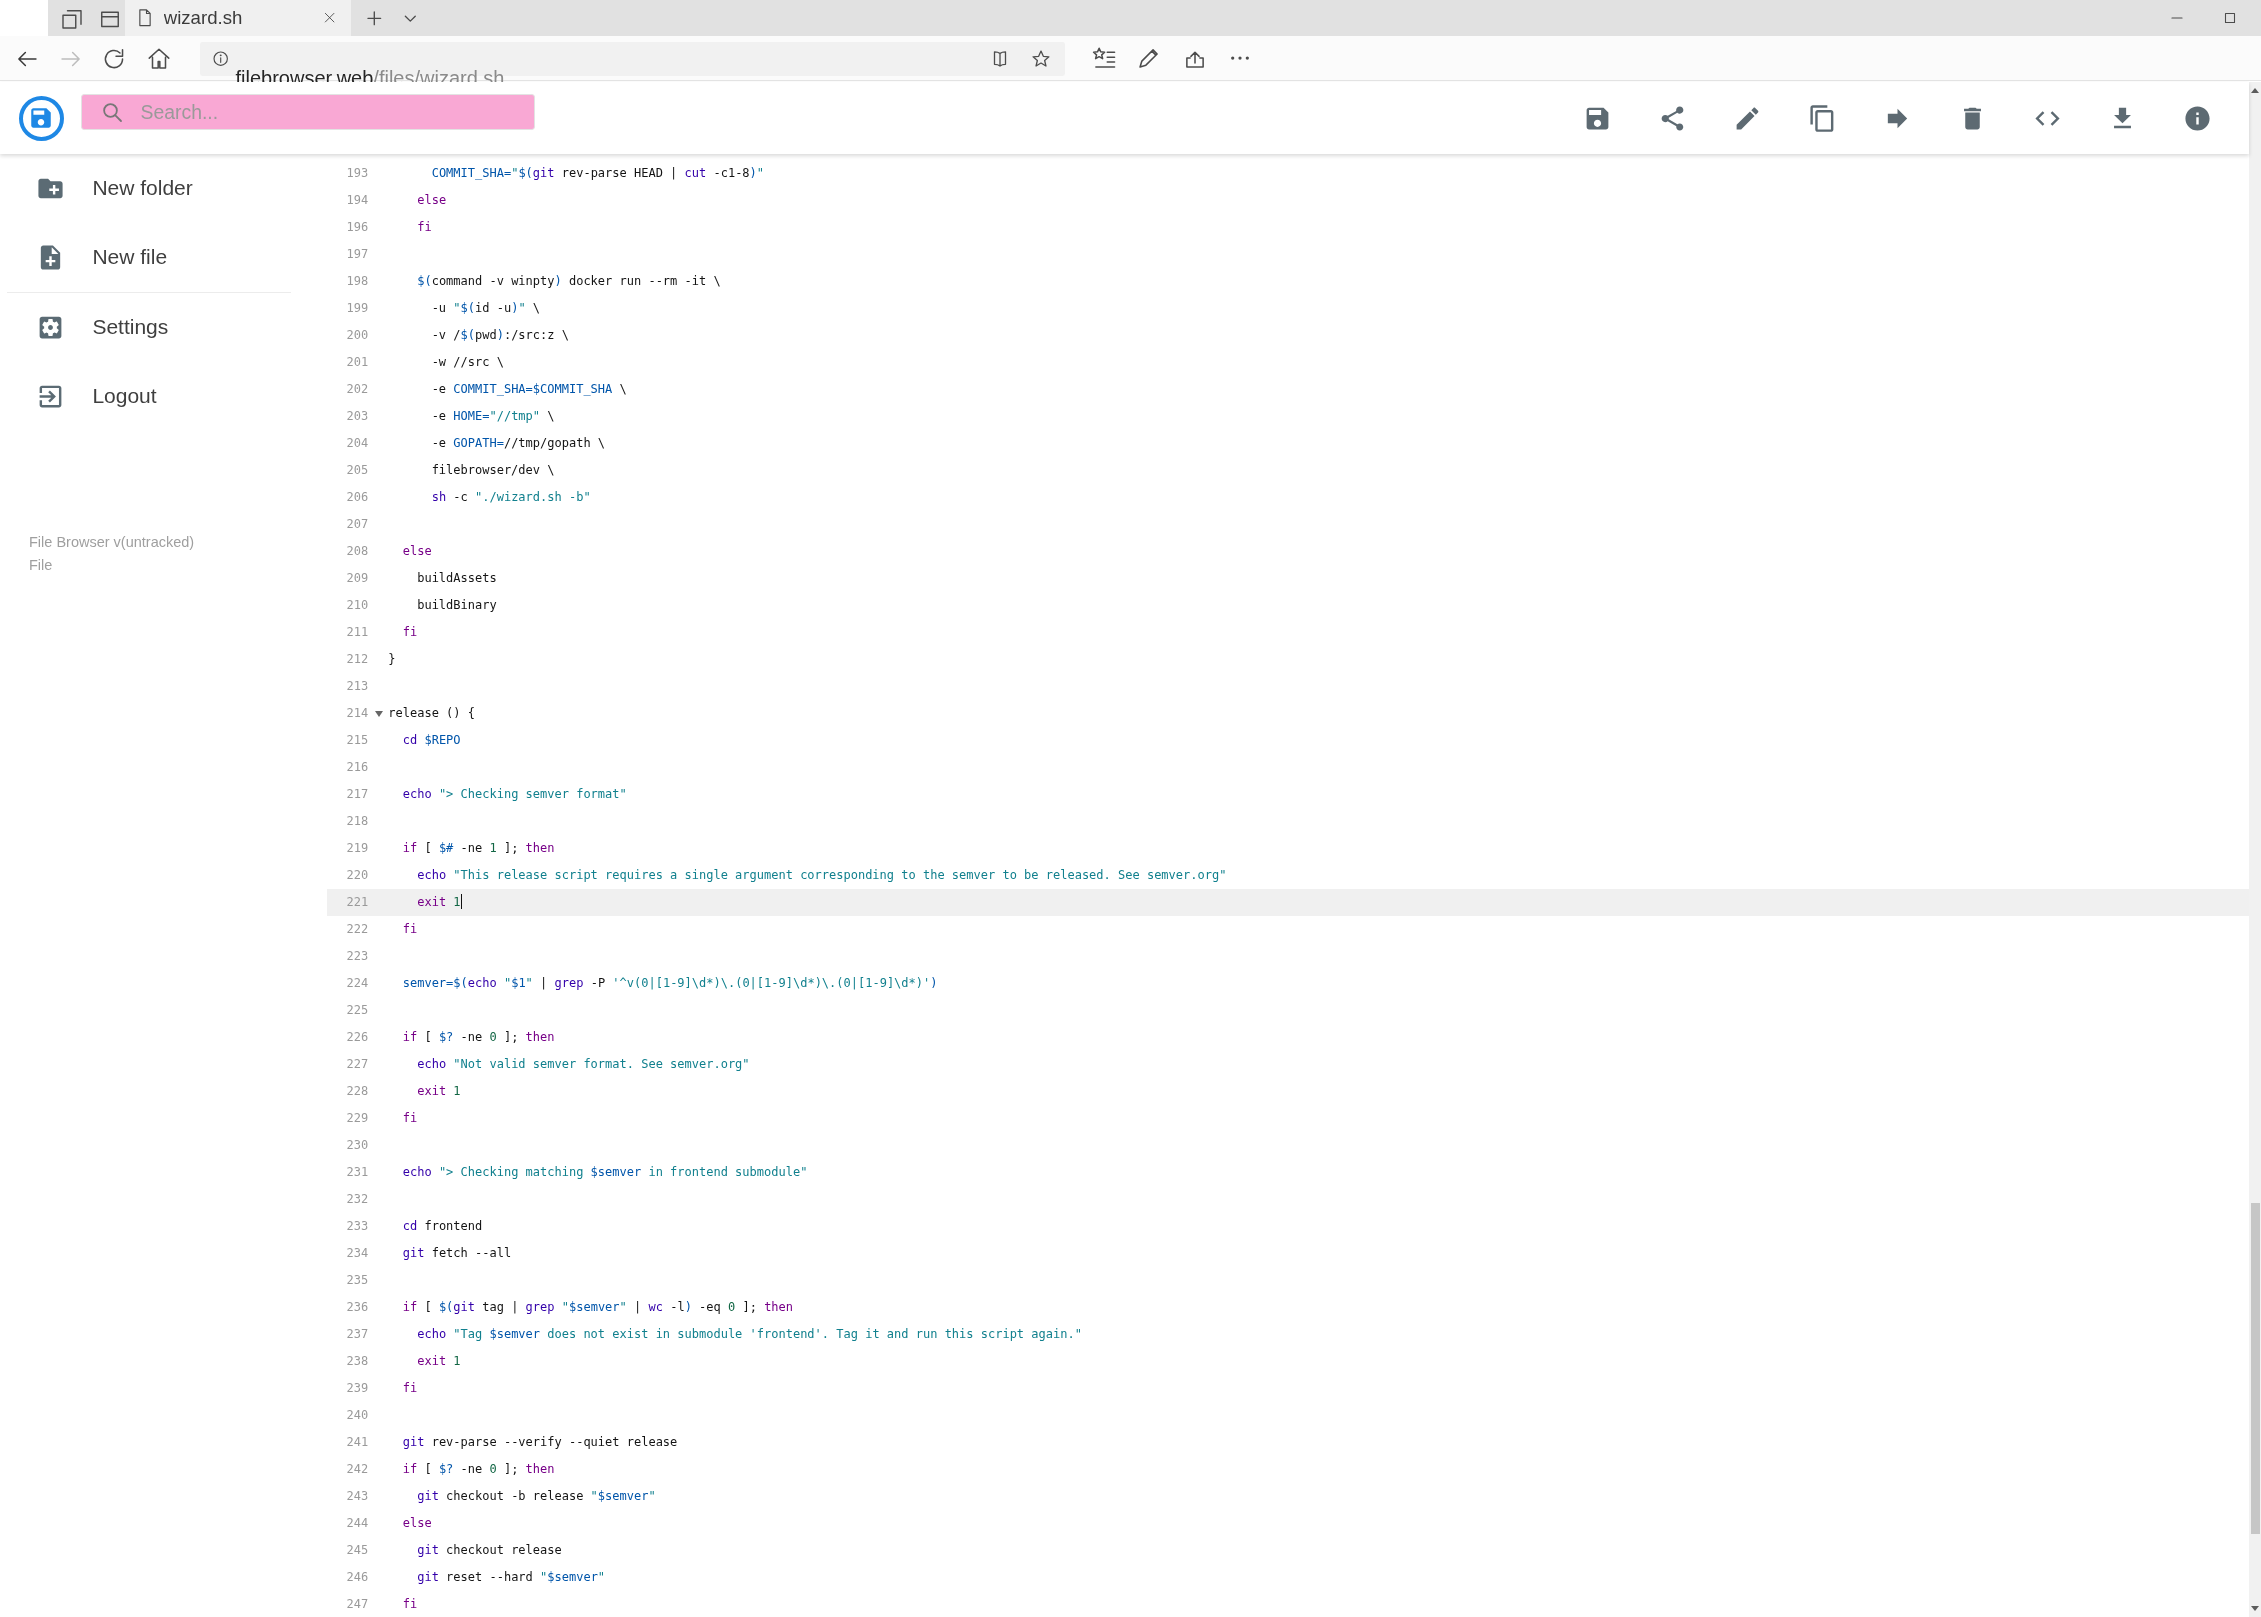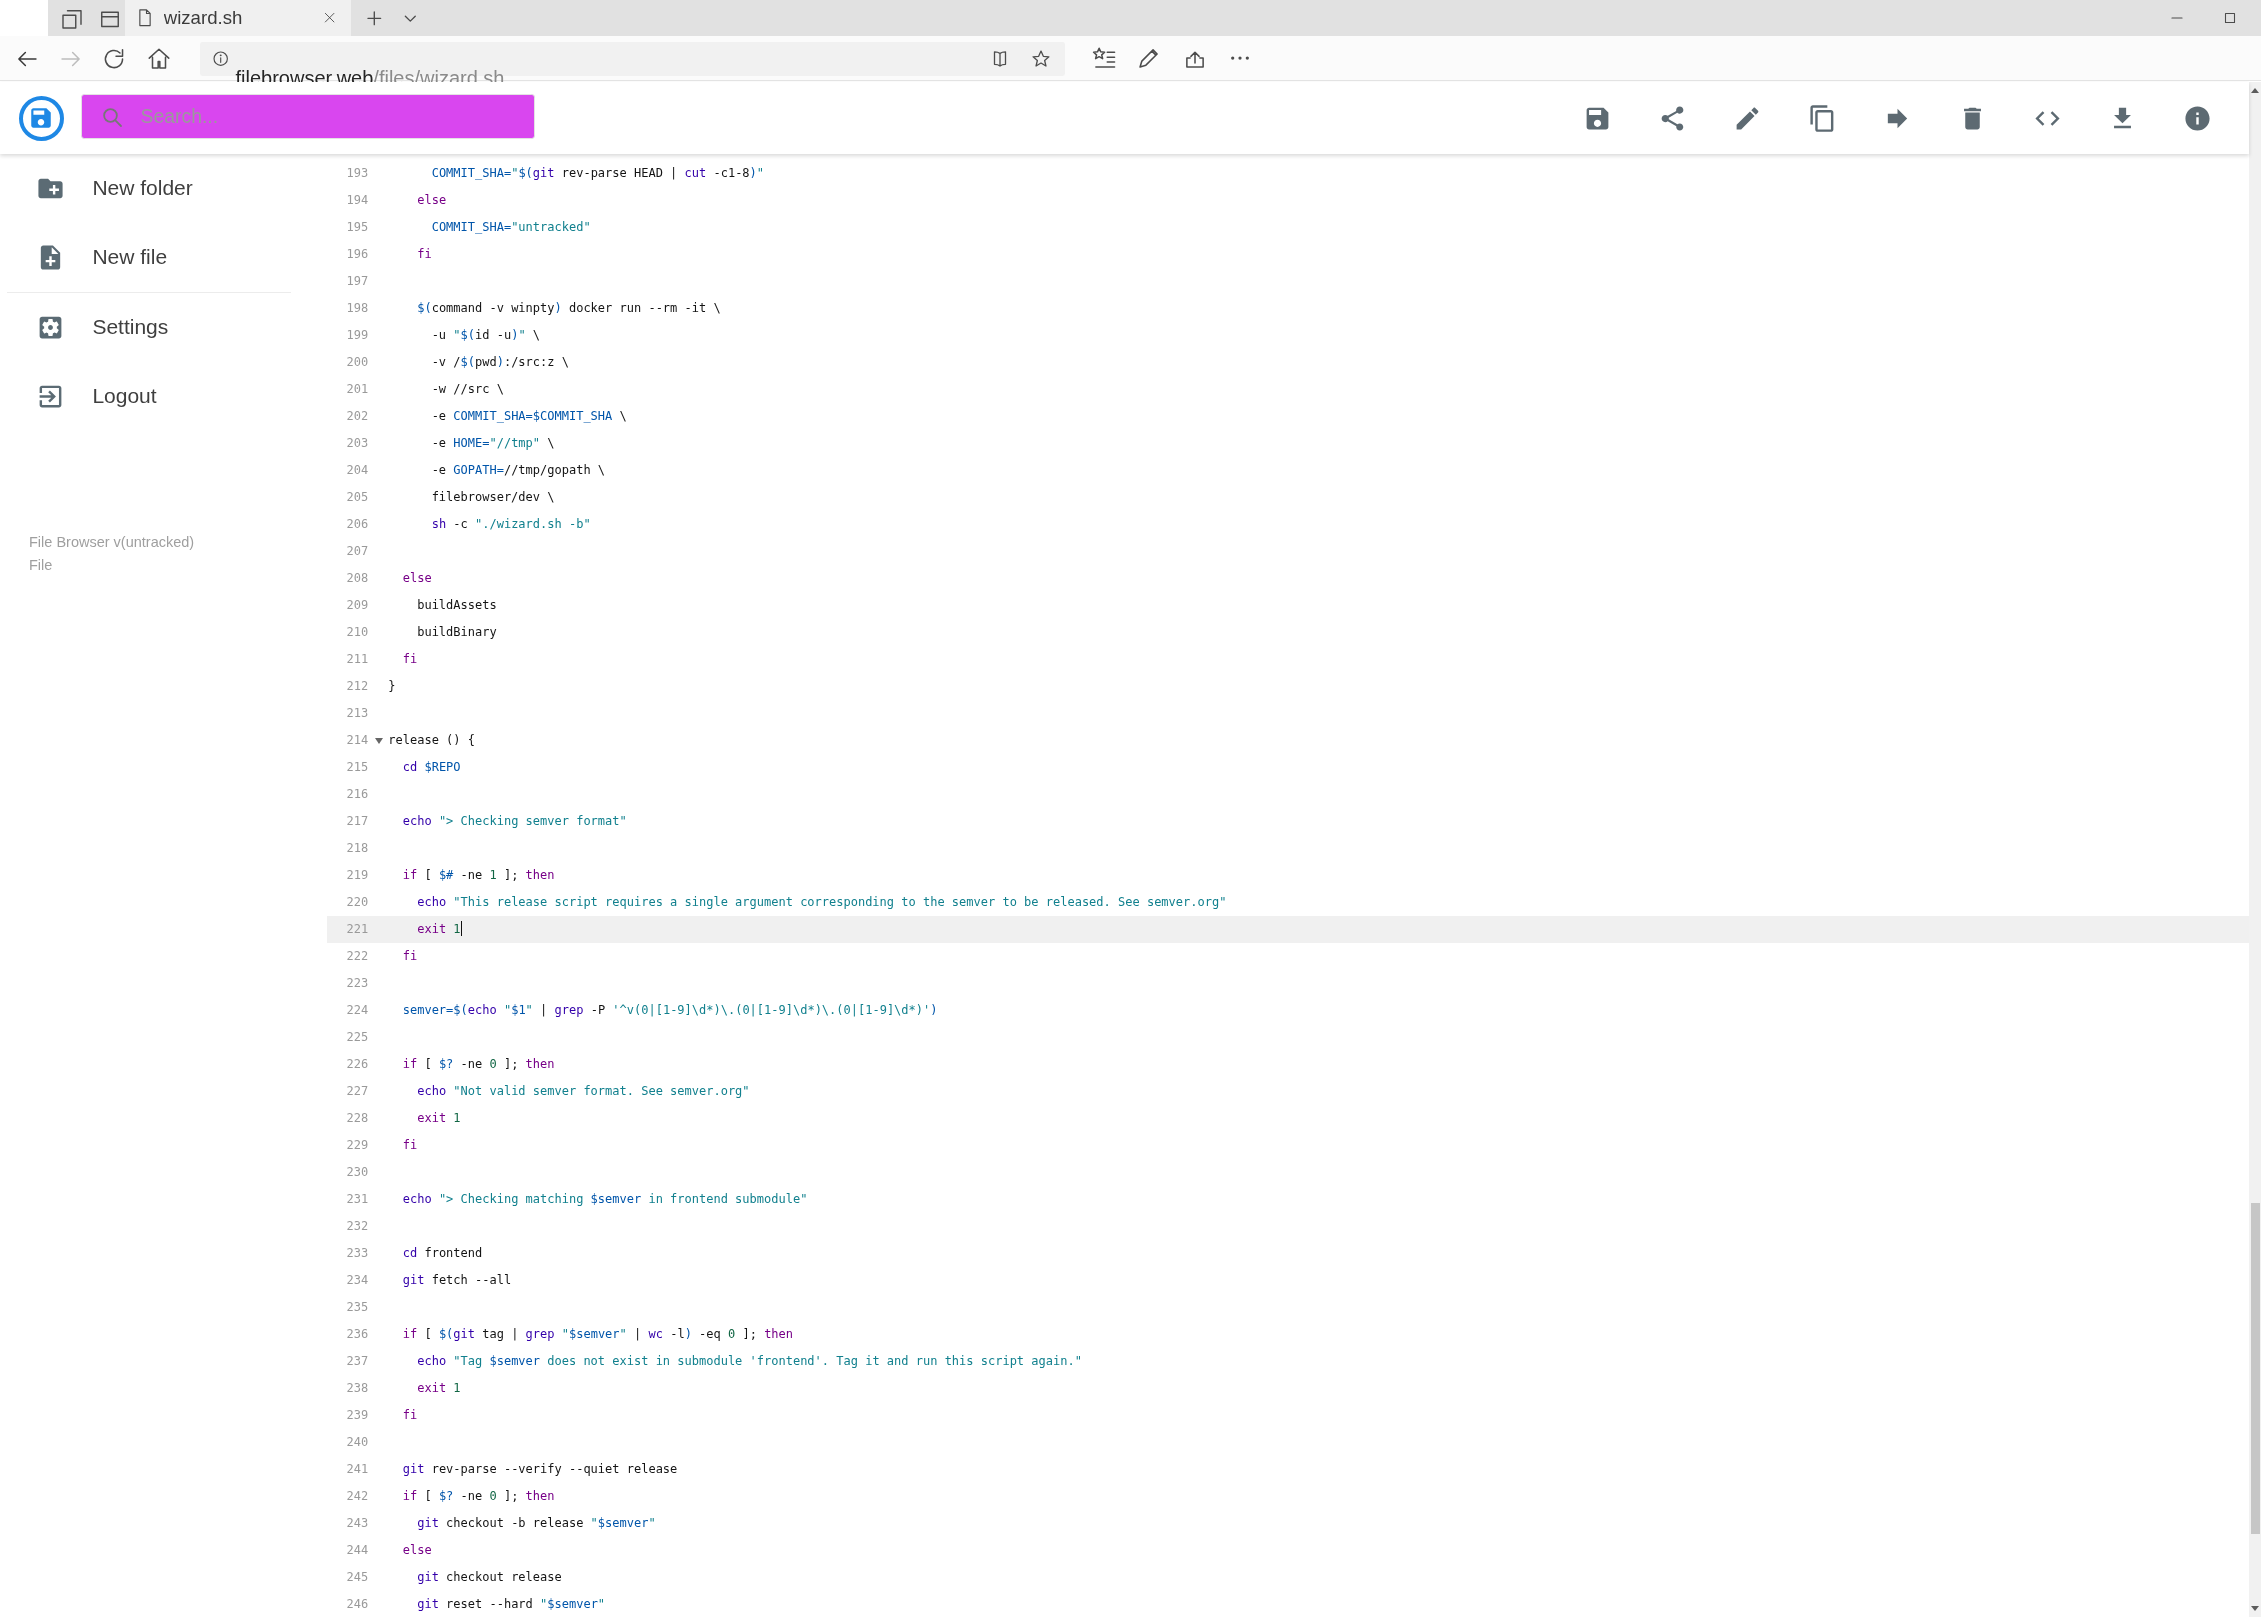--- a/index.html
+++ b/index.html
@@ -31,21 +31,21 @@
   .url-host{color:#262626;}
   .url-path{color:#8b8b8b;}
   .url-right{margin-left:auto;display:flex;gap:19.4px;margin-right:13px;align-items:center;}
   .nav-right{position:absolute;left:1091px;top:9px;display:flex;gap:19.4px;}
 
   
   .appheader{position:absolute;left:0;top:82px;width:2249px;height:72px;background:#fff;
              box-shadow:0 1.6px 4px rgba(0,0,0,0.15);z-index:5;}
   .logo{position:absolute;left:18.6px;top:13.7px;width:45px;height:45px;border-radius:50%;
         border:4px solid #1e88e5;box-sizing:border-box;display:flex;align-items:center;justify-content:center;background:#fff;}
-  .searchbox{position:absolute;left:81px;top:12px;width:454px;height:45px;background:#d946ef;
+  .searchbox{position:absolute;left:81px;top:12px;width:454px;height:36px;background:#f9a8d4;
              border:0.8px solid #e3e3e3;border-radius:3.2px;display:flex;align-items:center;box-sizing:border-box;}
   .searchbox input{border:none;background:transparent;outline:none;font-size:19.4px;margin-left:14.5px;
                    width:371px;color:#333;font-family:"Liberation Sans",sans-serif;}
   .searchbox input::placeholder{color:#9a9a9a;}
   .toolbar{position:absolute;right:34px;top:18px;display:flex;gap:39px;}
   .tool-btn{width:36px;height:36px;display:flex;align-items:center;justify-content:center;background:none;border:none;padding:0;}
   .tool-btn svg{width:29px;height:29px;fill:#5d6a72;}
 
   
   .sidebar{position:absolute;left:0;top:153px;width:327px;bottom:0;background:#fff;z-index:3;}
@@ -312,25 +312,20 @@
         <div class="ln">193</div>
         <div class="fold"></div>
         <div class="codetext"><span class="tk-p">      </span><span class="tk-v">COMMIT_SHA=</span><span class="tk-s">"</span><span class="tk-v">$(</span><span class="tk-b">git</span><span class="tk-p"> rev-parse HEAD | </span><span class="tk-b">cut</span><span class="tk-p"> -c1-8</span><span class="tk-v">)</span><span class="tk-s">"</span></div>
       </div>
       <div class="crow">
         <div class="ln">194</div>
         <div class="fold"></div>
         <div class="codetext"><span class="tk-p">    </span><span class="tk-k">else</span></div>
       </div>
       <div class="crow">
-        <div class="ln">195</div>
-        <div class="fold"></div>
-        <div class="codetext"><span class="tk-p">      </span><span class="tk-v">COMMIT_SHA=</span><span class="tk-s">"untracked"</span></div>
-      </div>
-      <div class="crow">
         <div class="ln">196</div>
         <div class="fold"></div>
         <div class="codetext"><span class="tk-p">    </span><span class="tk-k">fi</span></div>
       </div>
       <div class="crow">
         <div class="ln">197</div>
         <div class="fold"></div>
         <div class="codetext"></div>
       </div>
       <div class="crow">

